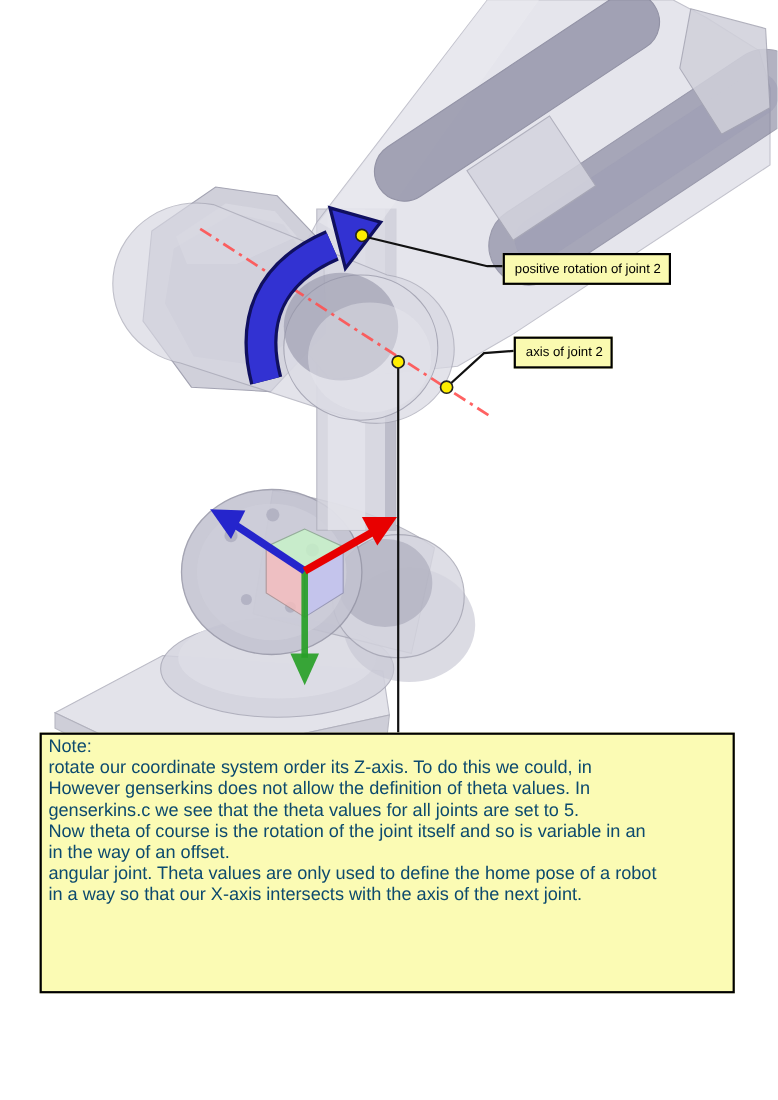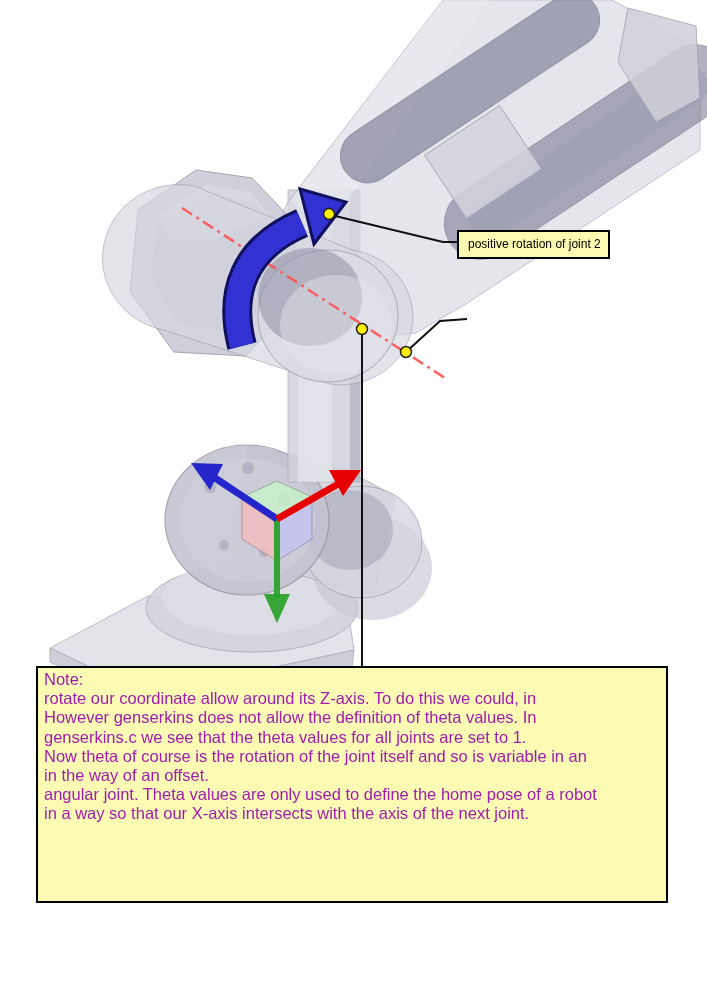--- a/index.html
+++ b/index.html
@@ -9,21 +9,21 @@
   }
   #stage svg{position:absolute;left:0;top:0;}
   .callout-label{
     position:absolute;background:#fafab0;border:2px solid #000;
     padding:1px 7px 2px 9px;font-size:12px;color:#000;white-space:pre;
     line-height:22px;
   }
   #note-box{
     position:absolute;left:36px;top:666px;width:632px;height:237px;
     box-sizing:border-box;background:#fbfbb4;border:2px solid #000;
-    padding:2px 6px;font-size:16.5px;color:#a21caf;
+    padding:2px 6px;font-size:16.5px;color:#0c4a6e;
   }
   #note-box .note-line{white-space:pre;line-height:19.2px;}
 </style>
 </head>
 <body>
 
 <div id="stage">
 
   <svg width="707" height="1000" viewBox="0 0 707 1000">
 
@@ -105,25 +105,26 @@
 
     <g>
       <circle cx="329" cy="214" r="5.5" fill="#ffee00" stroke="#222" stroke-width="1.5"></circle>
       <circle cx="362" cy="329" r="5.5" fill="#ffee00" stroke="#222" stroke-width="1.5"></circle>
       <circle cx="406" cy="352" r="5.5" fill="#ffee00" stroke="#222" stroke-width="1.5"></circle>
     </g>
   </svg>
 
   <div class="callout-label" style="left:457px;top:230px;">positive rotation of joint 2</div>
 
+  <div class="callout-label" style="left:467px;top:306px;">axis of joint 2</div>
 
   <div id="note-box">
     <div class="note-line">Note:</div>
-    <div class="note-line">rotate our coordinate allow around its Z-axis. To do this we could, in</div>
+    <div class="note-line">rotate our coordinate system order its Z-axis. To do this we could, in</div>
     <div class="note-line">However genserkins does not allow the definition of theta values. In</div>
-    <div class="note-line">genserkins.c we see that the theta values for all joints are set to 1.</div>
+    <div class="note-line">genserkins.c we see that the theta values for all joints are set to 5.</div>
     <div class="note-line">Now theta of course is the rotation of the joint itself and so is variable in an</div>
     <div class="note-line">in the way of an offset.</div>
     <div class="note-line">angular joint. Theta values are only used to define the home pose of a robot</div>
     <div class="note-line">in a way so that our X-axis intersects with the axis of the next joint.</div>
   </div>
 
 </div>
 
 </body></html>

